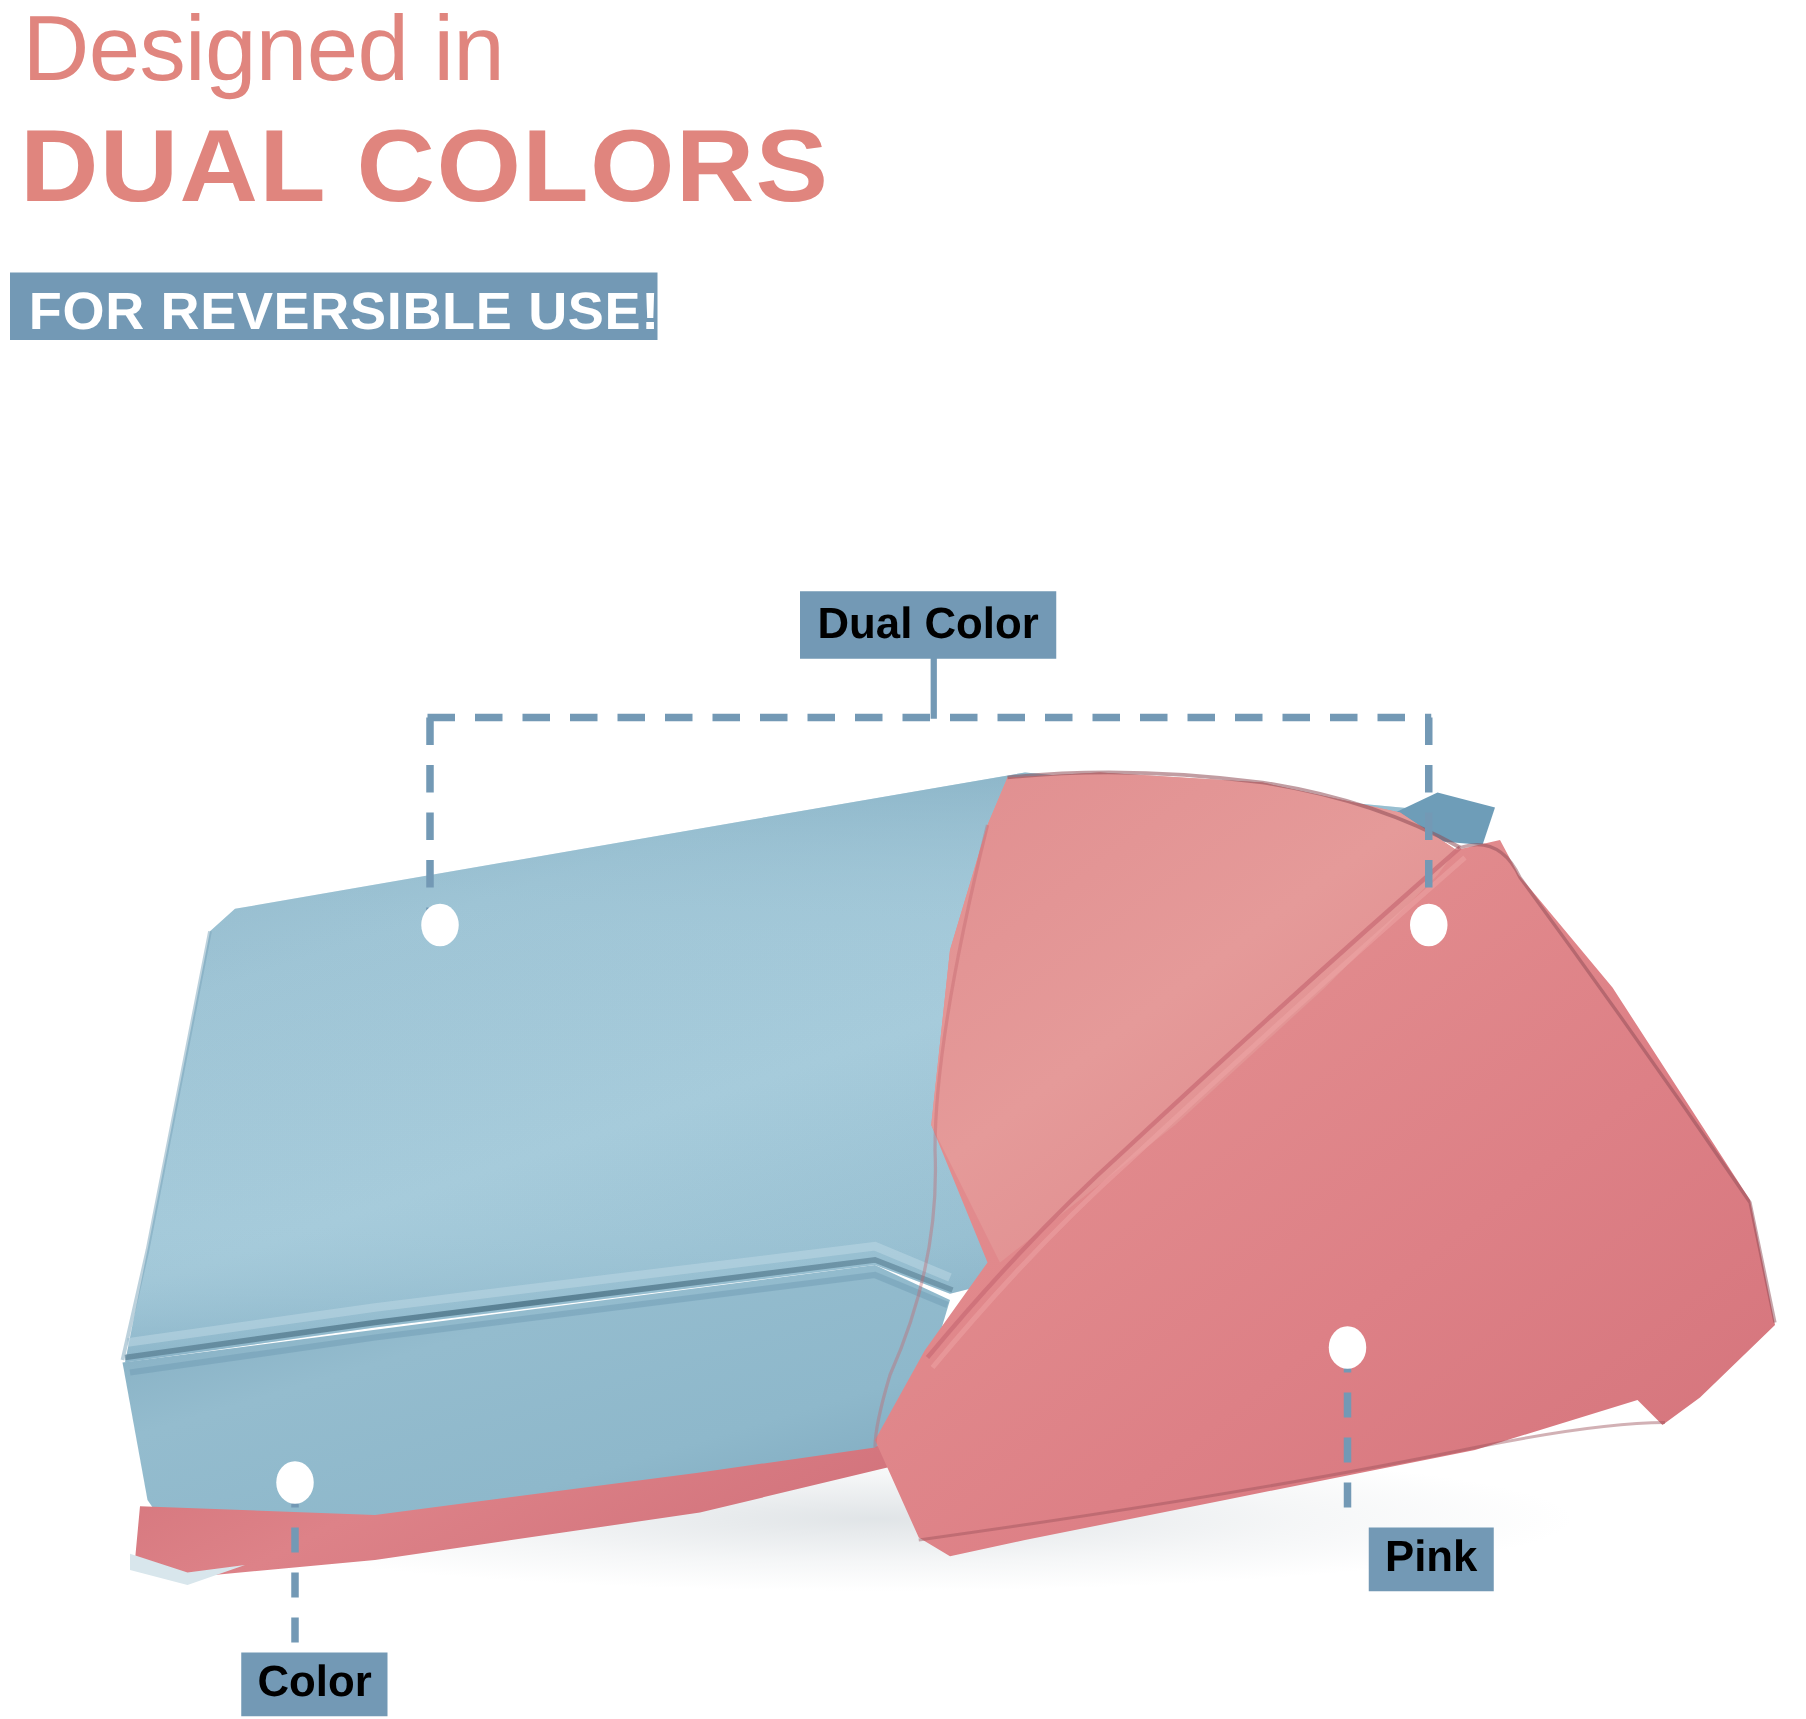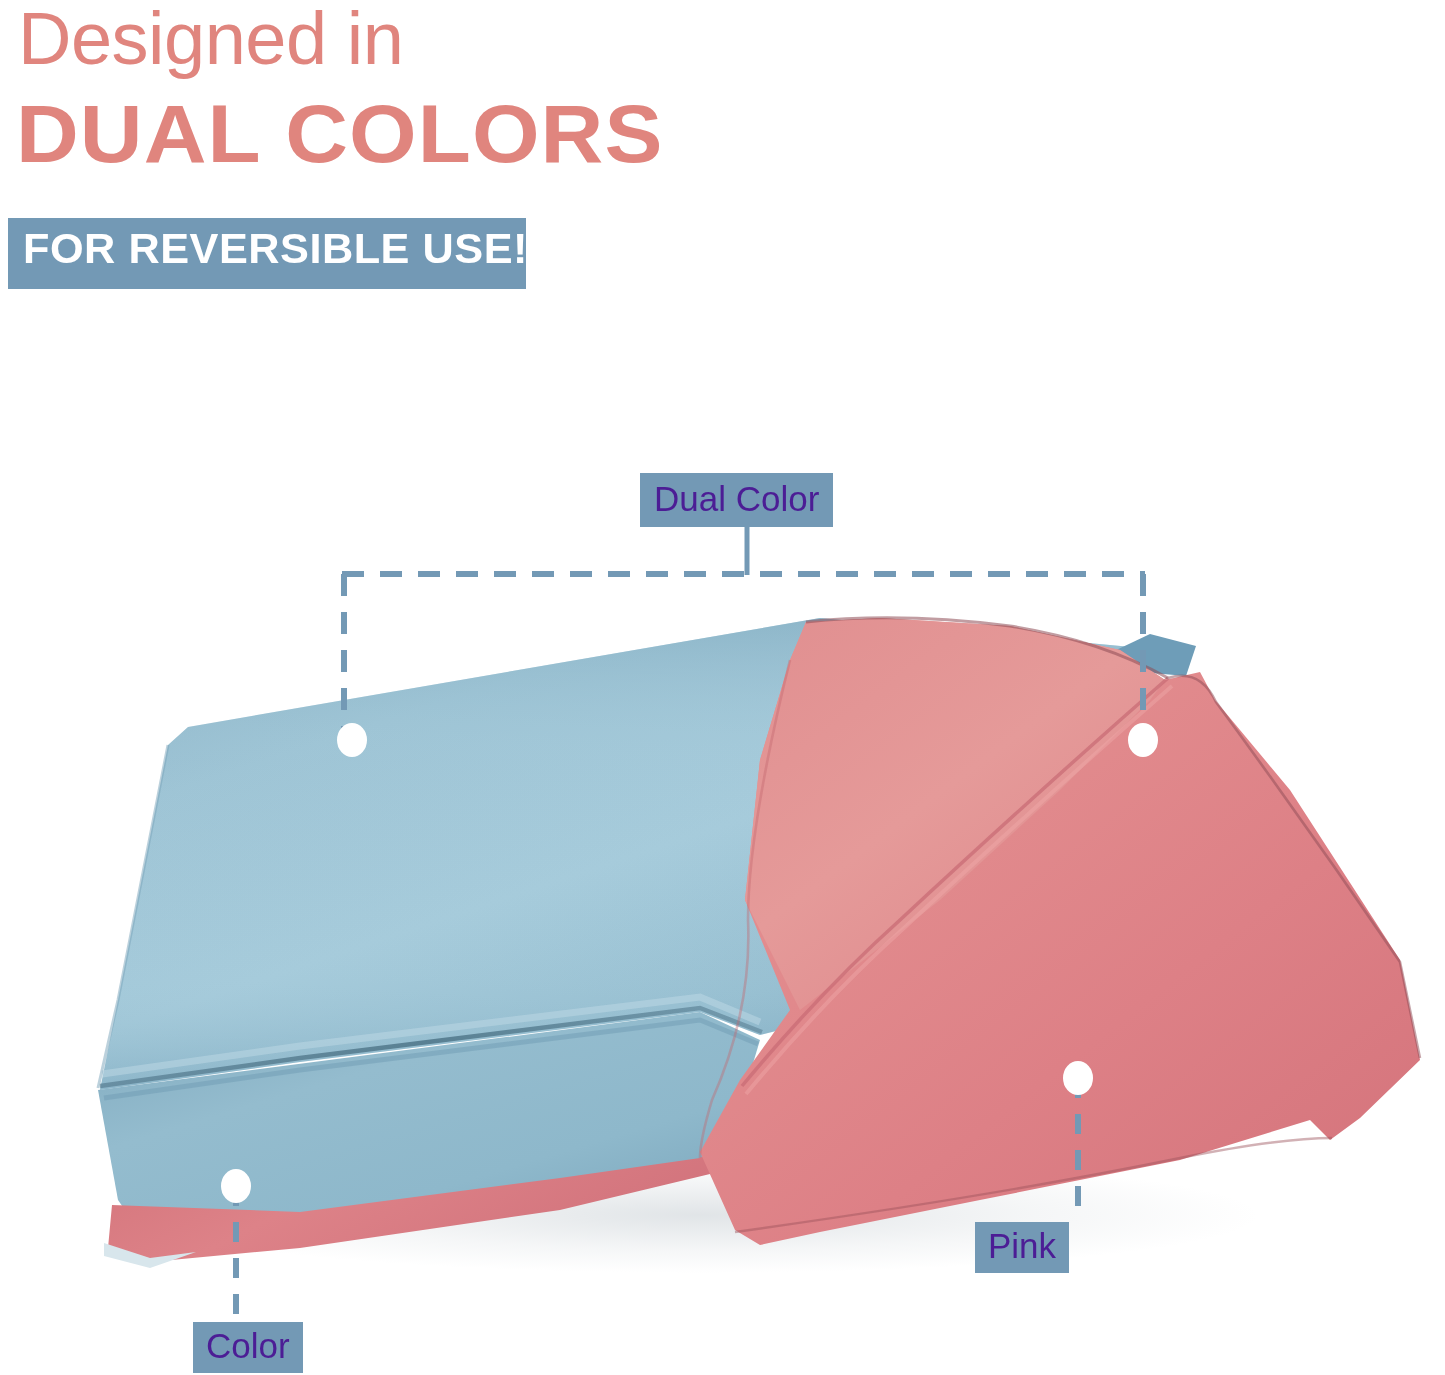--- a/index.html
+++ b/index.html
@@ -47,21 +47,21 @@
     letter-spacing: 1px;
     transform: scaleX(1.06);
     transform-origin: left center;
     white-space: nowrap;
   }
   .subhead-badge {
     position: absolute;
     left: 8px;
     top: 218px;
     background: #7399B5;
-    padding: 9px 13px 18px 15px;
+    padding: 9px 13px 1px 15px;
     display: inline-block;
   }
   .subhead-badge-text {
     font-size: 42px;
     line-height: 44px;
     font-weight: 700;
     color: #ffffff;
     letter-spacing: 0.5px;
     transform: scaleX(1.03);
     transform-origin: left center;
@@ -79,34 +79,34 @@
     pointer-events: none;
   }
   .product-stage svg {
     display: block;
   }
 
   
   .callout-badge {
     position: absolute;
     background: #7399B5;
-    color: #4c1d95;
-    font-weight: 400;
+    color: #000000;
+    font-weight: 700;
     white-space: nowrap;
     display: inline-block;
   }
   .badge-dual {
     left: 640px;
     top: 473px;
     padding: 7px 14px 9px 14px;
     font-size: 35px;
     line-height: 38px;
   }
   .badge-pink {
-    left: 975px;
+    left: 1095px;
     top: 1222px;
     padding: 5px 13px 8px 13px;
     font-size: 35px;
     line-height: 38px;
   }
   .badge-blue {
     left: 193px;
     top: 1322px;
     padding: 5px 13px 8px 13px;
     font-size: 35px;

